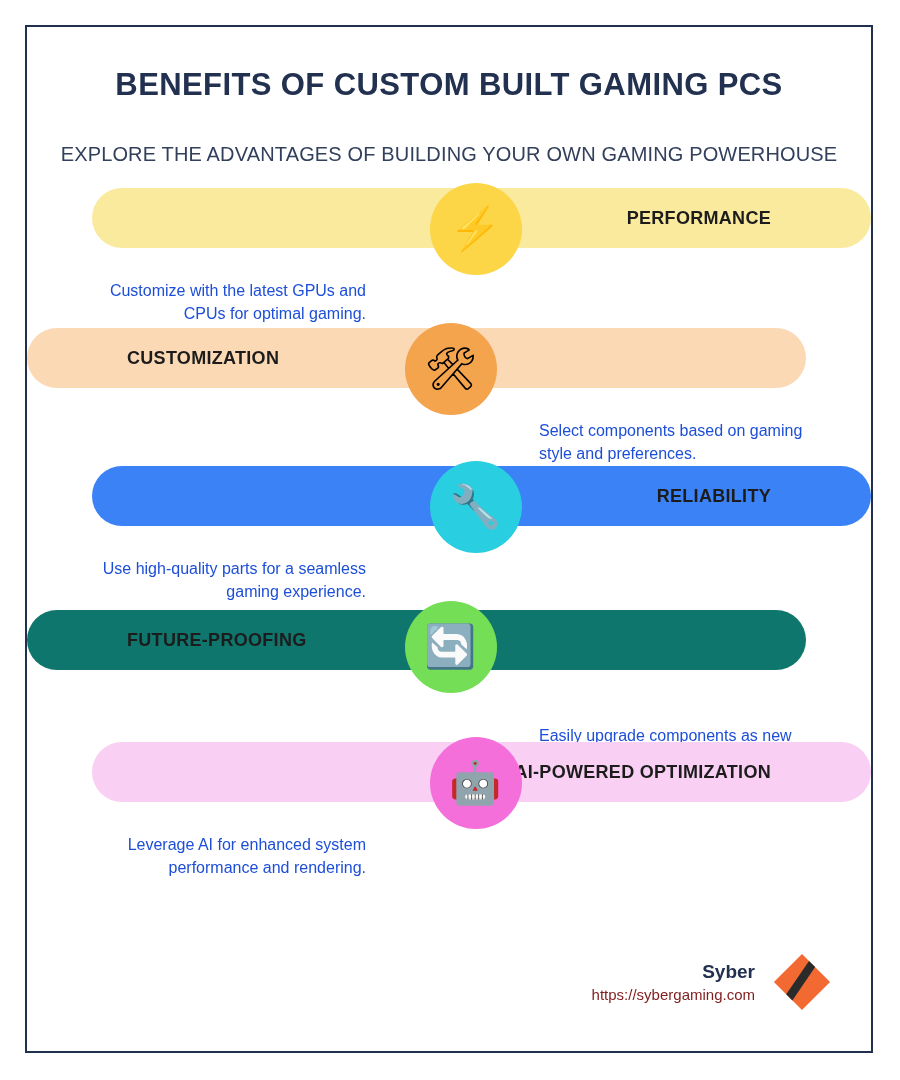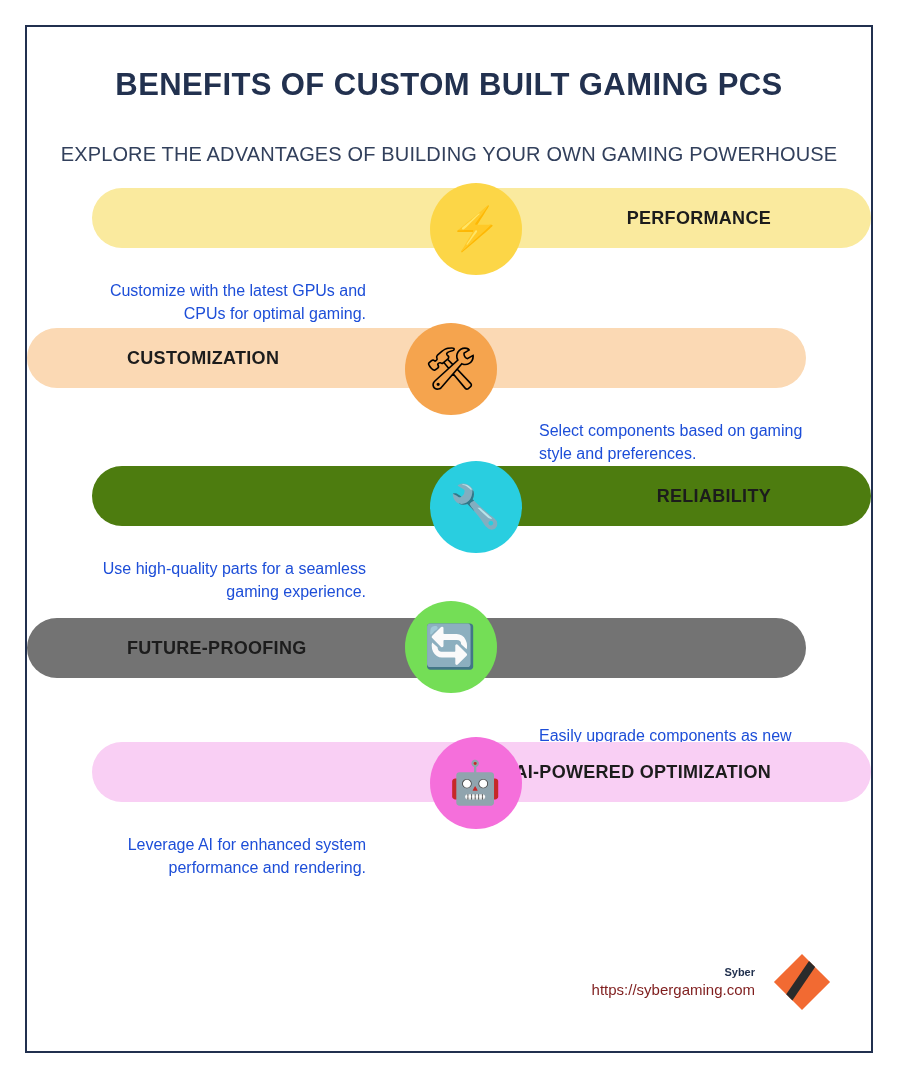--- a/index.html
+++ b/index.html
@@ -113,21 +113,21 @@
     right: 38px;
     bottom: 38px;
     display: flex;
     align-items: center;
     gap: 16px;
   }
   .footer-text {
     text-align: right;
   }
   .brand-name {
-    font-size: 11px;
+    font-size: 19px;
     font-weight: bold;
     color: #22314f;
     margin-bottom: 3px;
   }
   .brand-url {
     font-size: 15px;
     color: #7f1d1d;
   }
   .logo {
     width: 62px;
@@ -160,31 +160,31 @@
       <div class="pill pill-right" style="top:0px;background:#FBD9B4;">
         <span class="pill-label">CUSTOMIZATION</span>
       </div>
       <div class="circle" style="left:378px;background:#F5A44E;">
         <span class="emoji">🛠</span>
       </div>
       <div class="desc desc-right" style="top:92px;">Select components based on gaming style and preferences.</div>
     </div>
 
     <div class="row" style="top:278px;">
-      <div class="pill pill-left" style="top:0px;background:#4d7c0f;">
+      <div class="pill pill-left" style="top:0px;background:#3b82f6;">
         <span class="pill-label">RELIABILITY</span>
       </div>
       <div class="circle" style="left:403px;background:#29CEE0;">
         <span class="emoji">🔧</span>
       </div>
       <div class="desc desc-left" style="top:92px;">Use high-quality parts for a seamless gaming experience.</div>
     </div>
 
     <div class="row" style="top:418px;">
-      <div class="pill pill-right" style="top:12px;background:#737373;">
+      <div class="pill pill-right" style="top:4px;background:#0f766e;">
         <span class="pill-label">FUTURE-PROOFING</span>
       </div>
       <div class="circle" style="left:378px;background:#74DE56;">
         <span class="emoji">🔄</span>
       </div>
       <div class="desc desc-right" style="top:92px;margin-top:27px;">Easily upgrade components as new technologies arise.</div>
     </div>
 
     <div class="row" style="top:554px;">
       <div class="pill pill-left" style="top:0px;background:#F9CFF4;">

